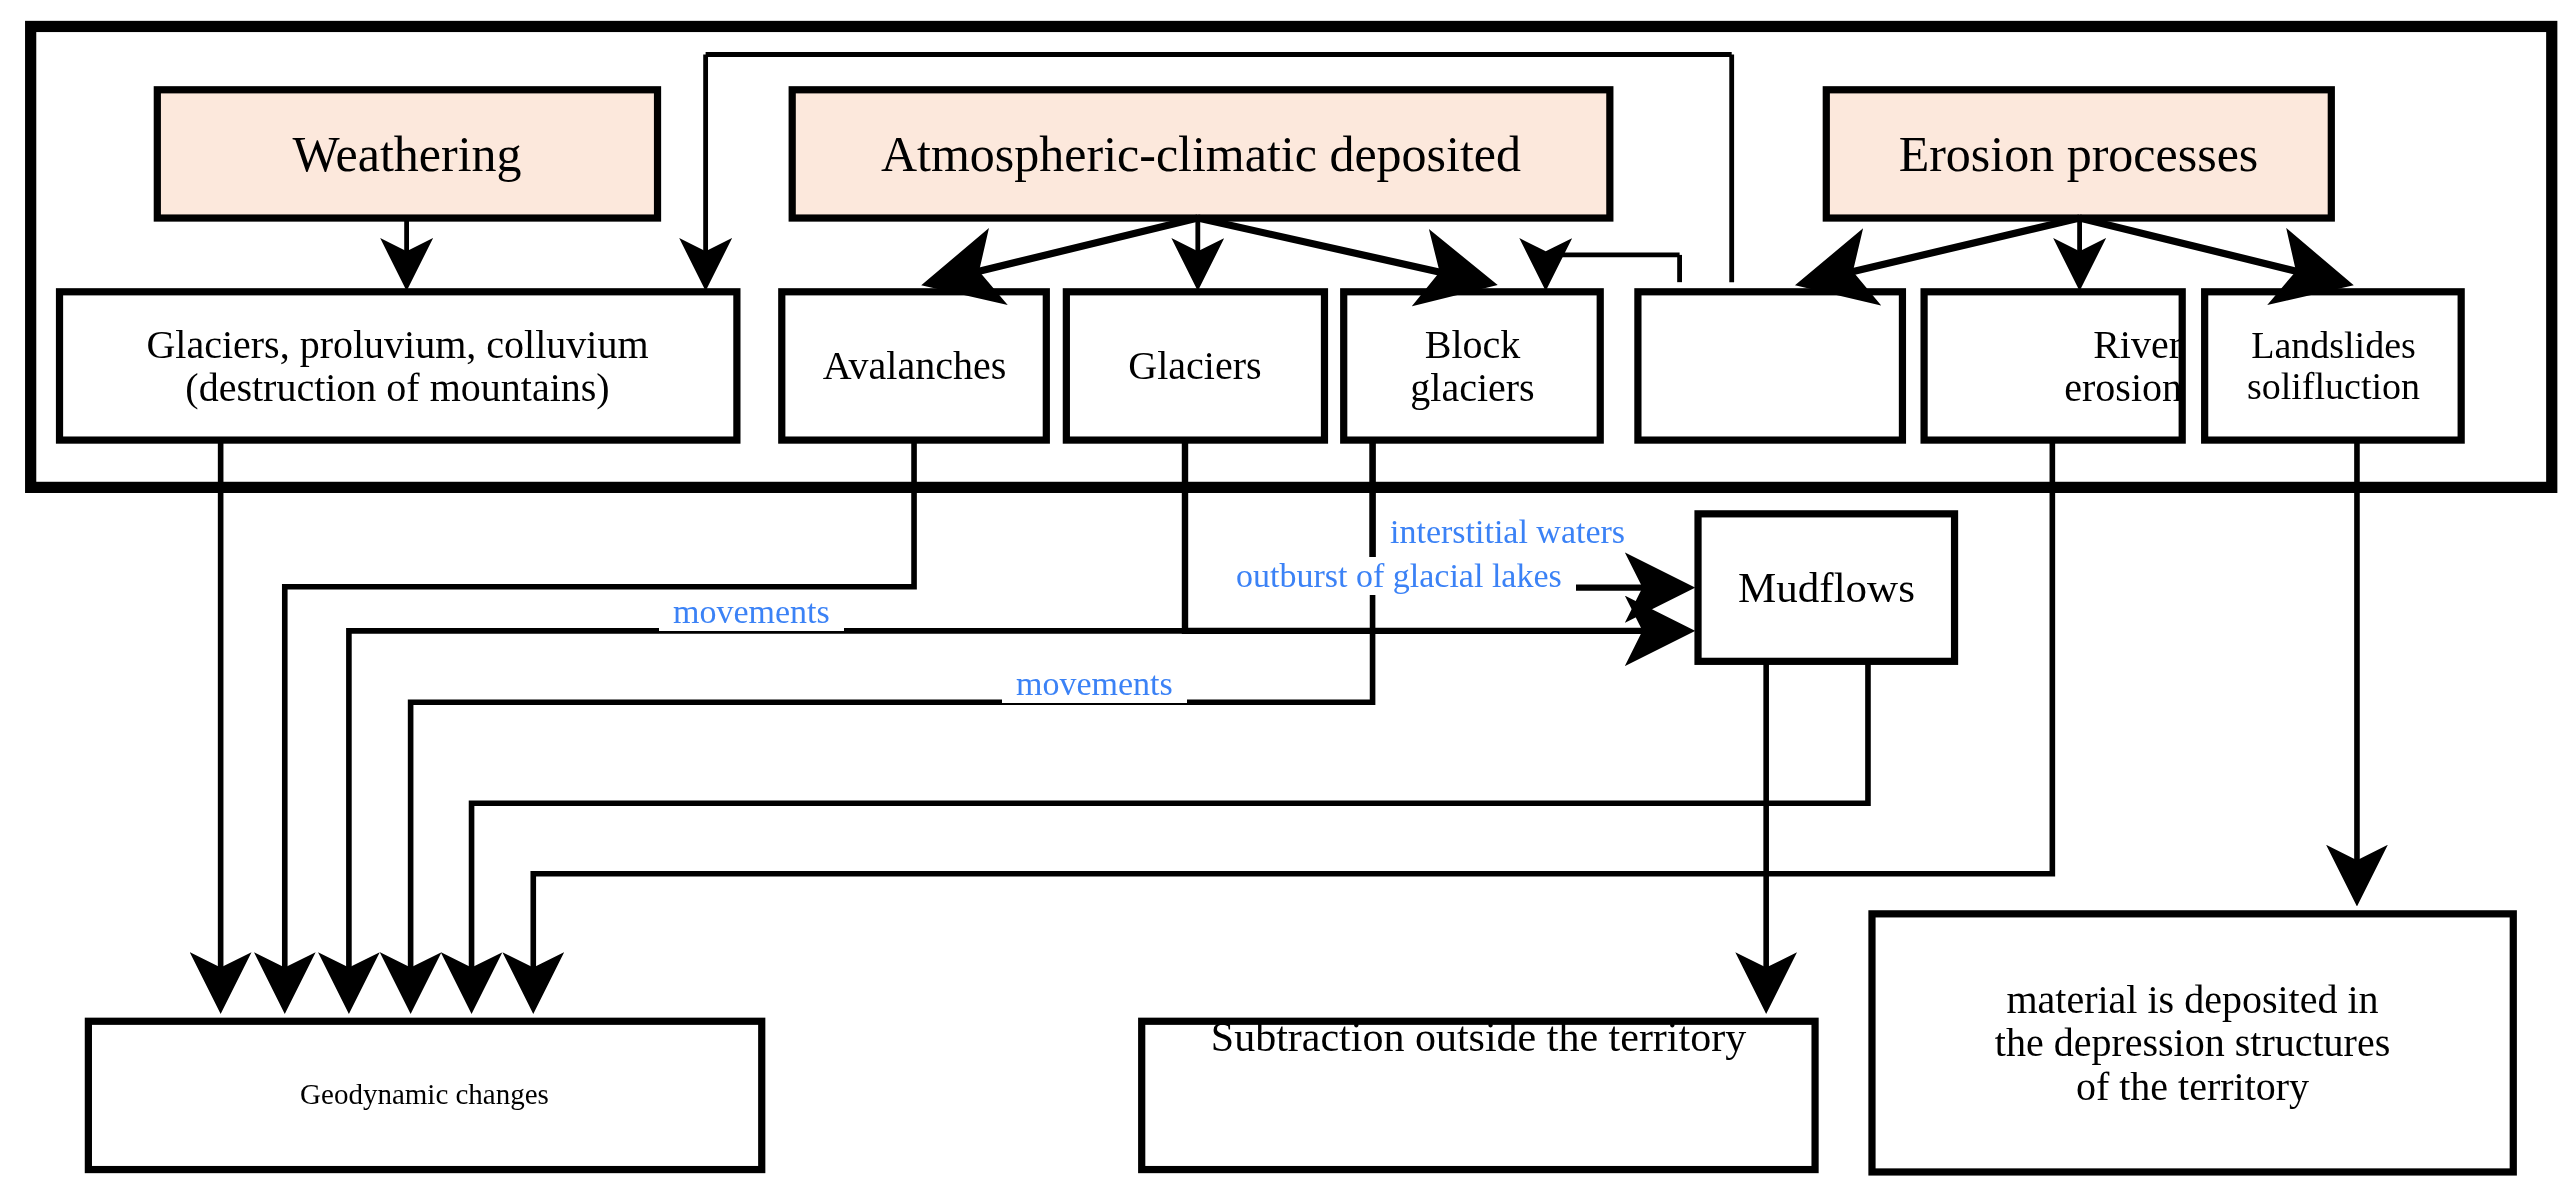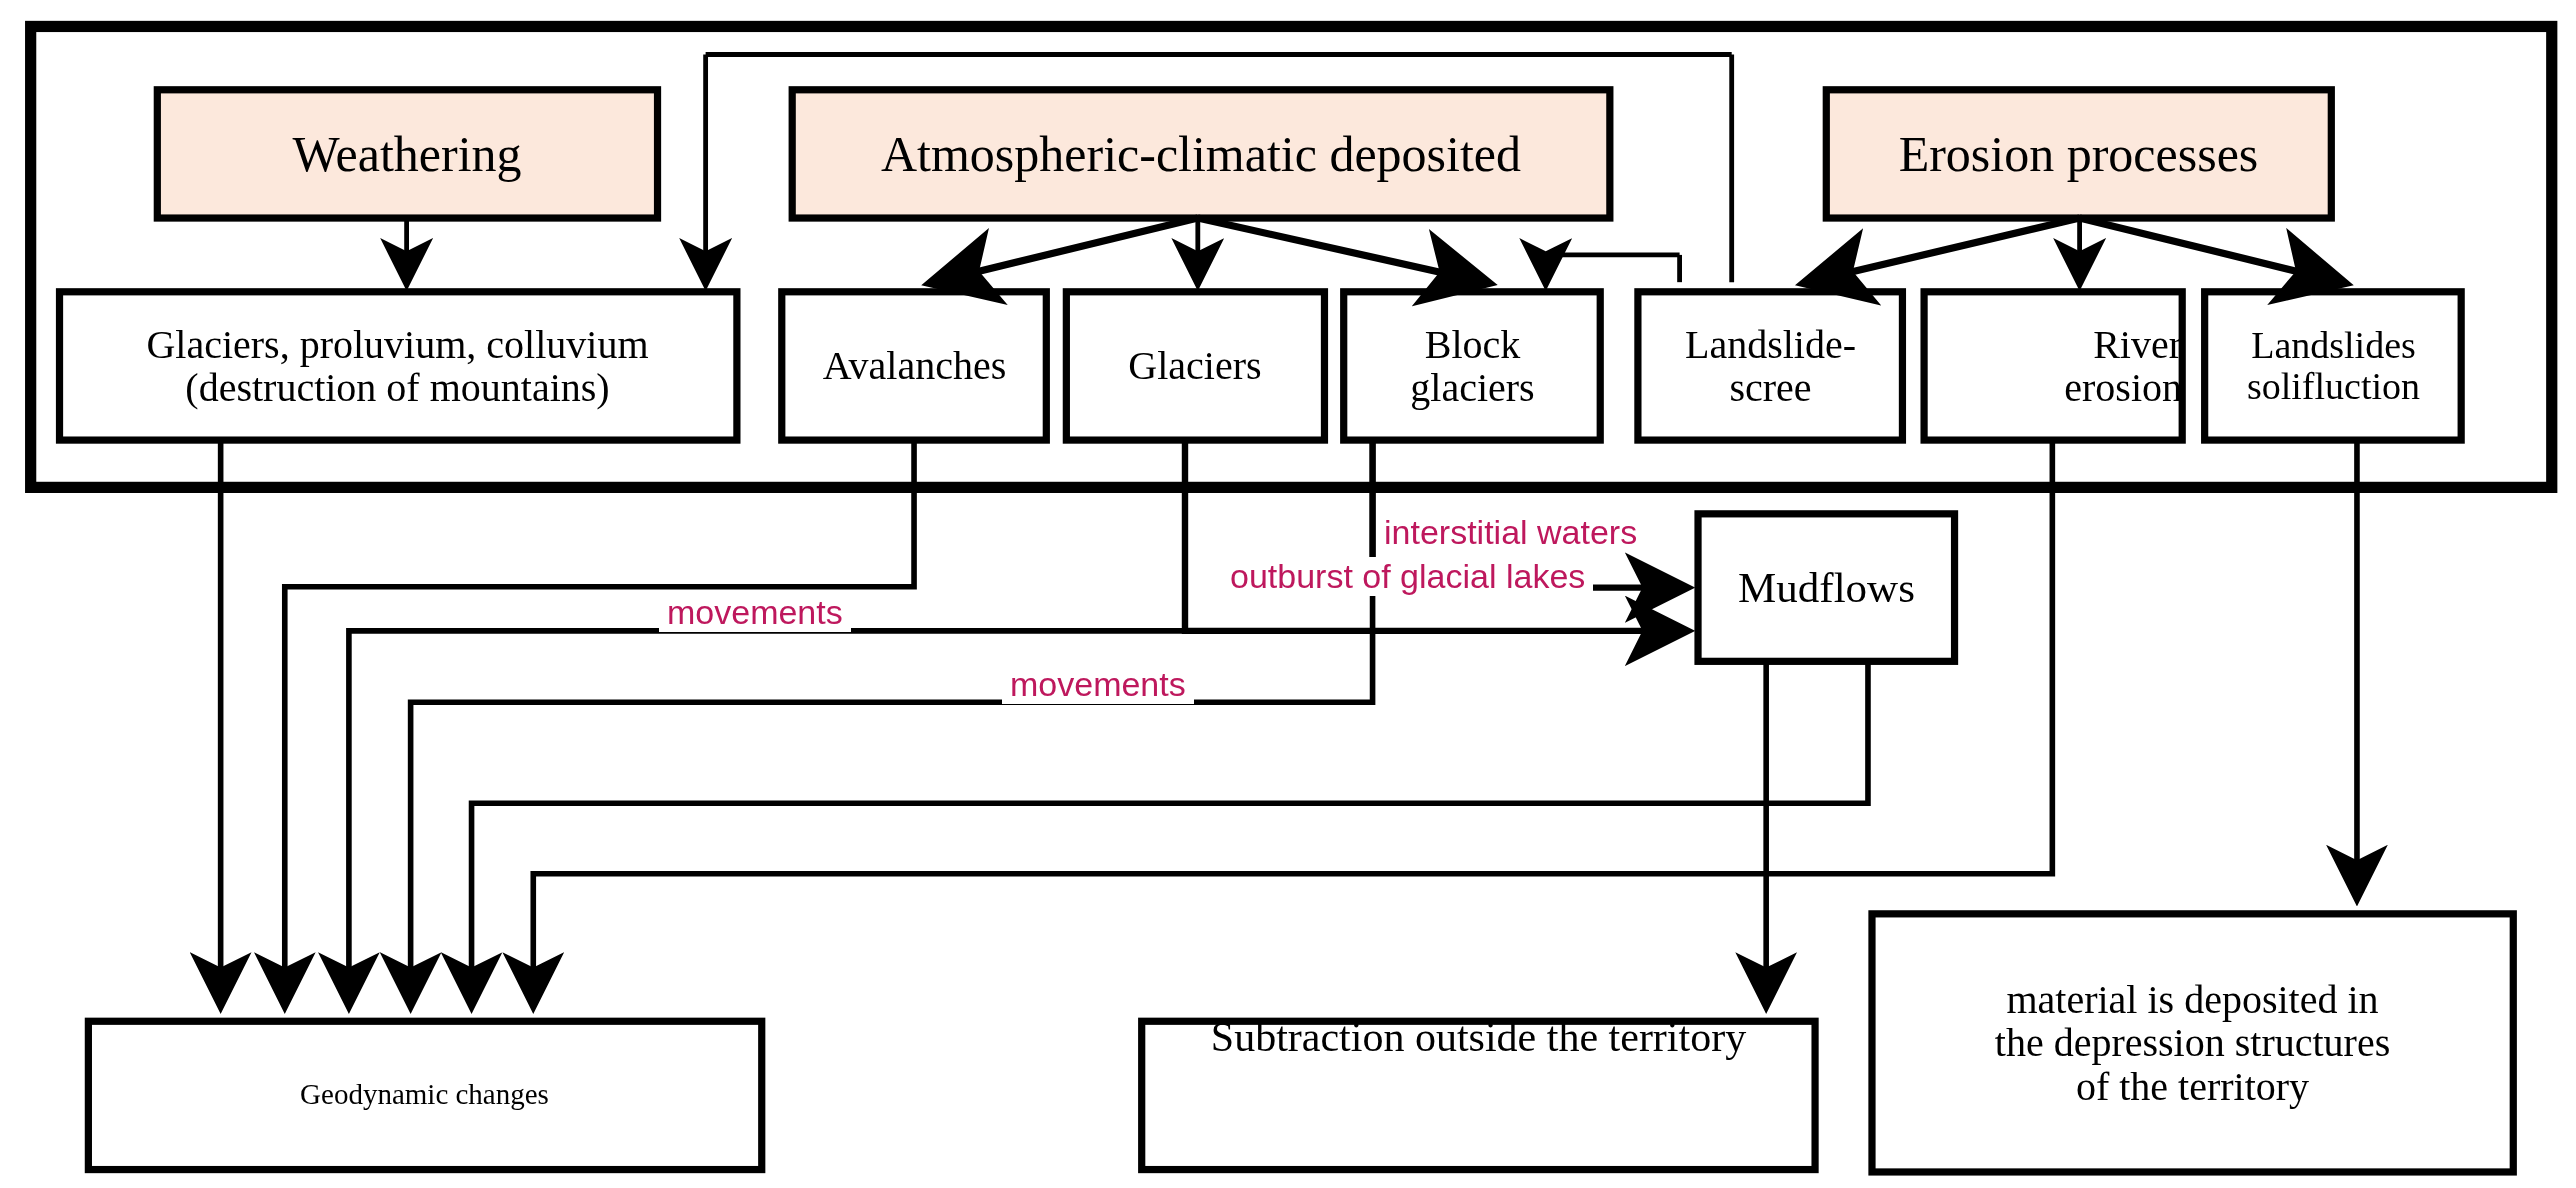--- a/index.html
+++ b/index.html
@@ -5,22 +5,22 @@
   html,body{margin:0;padding:0;background:#fff;}
   body{font-family:"Liberation Serif", serif;}
   #stage{position:relative;width:2576px;height:1188px;background:#fff;overflow:hidden;border-radius:11px;}
   svg{position:absolute;left:0;top:0;width:2576px;height:1188px;}
   .boxlabel{
     position:absolute;display:flex;align-items:center;justify-content:center;
     text-align:center;color:#000;font-family:"Liberation Serif", serif;
     line-height:1.08;pointer-events:none;
   }
   .edgelabel{
-    position:absolute;color:#be185d;font-family:Liberation Sans, sans-serif;
-    white-space:nowrap;background:#fff;padding:0 8px;
+    position:absolute;color:#3b82f6;font-family:Liberation Serif, serif;
+    white-space:nowrap;background:#fff;padding:0 14px;
   }
 </style>
 </head>
 <body>
 
 <div id="stage">
 
   <svg viewBox="0 0 3213 1482" xmlns="http://www.w3.org/2000/svg">
     <defs>
       <marker id="ah" viewBox="0 0 12 12" refX="10" refY="6" markerWidth="9" markerHeight="9" orient="auto-start-reverse">
@@ -102,24 +102,20 @@
 
   <div class="boxlabel" style="left:782px;top:292px;width:265px;height:148px;font-size:40px;">Avalanches</div>
 
   <div class="boxlabel" style="left:1066px;top:292px;width:258px;height:148px;font-size:40px;">Glaciers</div>
 
   <div class="boxlabel" style="left:1344px;top:292px;width:257px;height:148px;font-size:40px;flex-direction:column;">
     <span>Block</span>
     <span>glaciers</span>
   </div>
 
-  <div class="boxlabel" style="left:1638px;top:292px;width:265px;height:148px;font-size:40px;flex-direction:column;">
-    <span>Landslide-</span>
-    <span>scree</span>
-  </div>
 
   <div class="boxlabel" style="left:1924px;top:292px;width:258px;height:148px;font-size:40px;flex-direction:column;align-items:flex-end;">
     <span>River</span>
     <span>erosion</span>
   </div>
 
   <div class="boxlabel" style="left:2205px;top:292px;width:257px;height:148px;font-size:38px;flex-direction:column;">
     <span>Landslides</span>
     <span>solifluction</span>
   </div>

